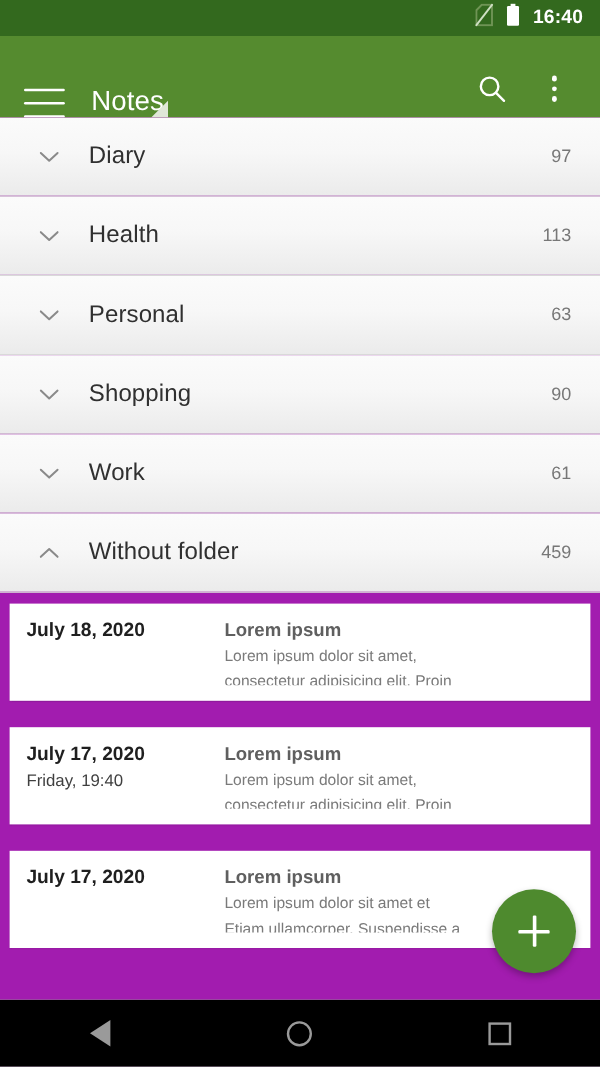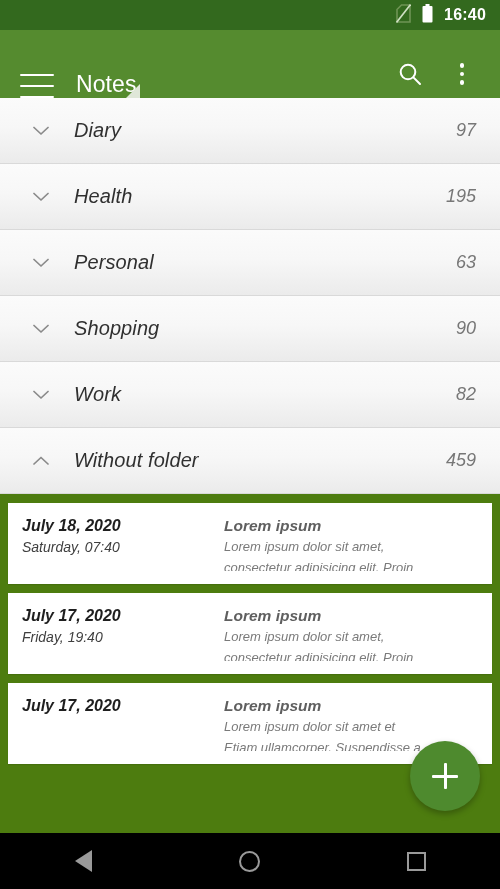--- a/index.html
+++ b/index.html
@@ -38,44 +38,44 @@
     position:absolute; left:126px; top:70px;
     width:0; height:0; border-left:14px solid transparent;
     border-bottom:14px solid #dfe7d8; transform:translateY(-16px);
   }
   .toolbar-actions { margin-left:auto; display:flex; align-items:center; gap:4px; padding-right:14px; }
   .tb-btn { width:48px; height:48px; display:flex; align-items:center; justify-content:center; cursor:pointer; }
   .dots { display:flex; flex-direction:column; gap:4px; align-items:center; }
   .dots i { width:4.5px; height:4.5px; border-radius:50%; background:#fff; display:block; }
 
   
-  .content { flex:1 1 auto; background:#4d7c0f; overflow:hidden; position:relative;font-style:italic; }
+  .content { flex:1 1 auto; background:#a21caf; overflow:hidden; position:relative; }
 
   
   .folder-row {
     height:66px; display:flex; align-items:center;
     background:linear-gradient(to bottom,#fbfbfb 0%,#f7f7f7 45%,#ebebeb 100%);
     border-bottom:1px solid #d9d9d9;
     cursor:pointer; position:relative;
   }
   .chev { width:38px; margin-left:22px; display:flex; justify-content:center; align-items:center; }
   .chev svg { display:block; }
   .folder-name {
     font-size:20px; color:#303030; margin-left:14px; letter-spacing:.1px;
   }
   .folder-count {
-    margin-left:auto; margin-right:24px; font-size:18px; color:#777777;
+    margin-left:auto; margin-right:24px; font-size:15px; color:#777777;
   }
 
   
   .cards { padding:9px 8px 0 8px; }
   .note-card {
     background:#ffffff; display:flex; padding:12px 10px 13px 14px;
-    margin-bottom:9px; box-shadow:0 1px 1px rgba(0,0,0,.10);
-    cursor:pointer; height:81px; overflow:hidden;gap:37px;
+    margin-bottom:22px; box-shadow:0 1px 1px rgba(0,0,0,.10);
+    cursor:pointer; height:81px; overflow:hidden;
   }
   .note-date-col { width:165px; flex:0 0 165px; }
   .note-date { font-size:16px; font-weight:bold; color:#1f1f1f; line-height:21px; }
   .note-day { font-size:14px; color:#3f3f3f; line-height:20px; margin-top:1px; }
   .note-text-col { flex:1 1 auto; overflow:hidden; }
   .note-title { font-size:15.5px; font-weight:bold; color:#5f5f5f; line-height:21px; white-space:nowrap; }
   .note-body { font-size:13px; color:#7a7a7a; line-height:21px; white-space:pre-line; }
 
   
   .fab {
@@ -157,21 +157,21 @@
           <div class="folder-name">Diary</div>
           <div class="folder-count">97</div>
         </div>
         <div class="folder-row">
           <div class="chev">
             <svg width="16" height="10" viewBox="0 0 16 10">
               <path d="M1 1.5 L8 8 L15 1.5" fill="none" stroke="#8a8a8a" stroke-width="1.7" stroke-linecap="round" stroke-linejoin="round"></path>
             </svg>
           </div>
           <div class="folder-name">Health</div>
-          <div class="folder-count">195</div>
+          <div class="folder-count">113</div>
         </div>
         <div class="folder-row">
           <div class="chev">
             <svg width="16" height="10" viewBox="0 0 16 10">
               <path d="M1 1.5 L8 8 L15 1.5" fill="none" stroke="#8a8a8a" stroke-width="1.7" stroke-linecap="round" stroke-linejoin="round"></path>
             </svg>
           </div>
           <div class="folder-name">Personal</div>
           <div class="folder-count">63</div>
         </div>
@@ -184,39 +184,38 @@
           <div class="folder-name">Shopping</div>
           <div class="folder-count">90</div>
         </div>
         <div class="folder-row">
           <div class="chev">
             <svg width="16" height="10" viewBox="0 0 16 10">
               <path d="M1 1.5 L8 8 L15 1.5" fill="none" stroke="#8a8a8a" stroke-width="1.7" stroke-linecap="round" stroke-linejoin="round"></path>
             </svg>
           </div>
           <div class="folder-name">Work</div>
-          <div class="folder-count">82</div>
+          <div class="folder-count">61</div>
         </div>
         <div class="folder-row">
           <div class="chev">
             <svg width="16" height="10" viewBox="0 0 16 10">
               <path d="M1 8 L8 1.5 L15 8" fill="none" stroke="#8a8a8a" stroke-width="1.7" stroke-linecap="round" stroke-linejoin="round"></path>
             </svg>
           </div>
           <div class="folder-name">Without folder</div>
           <div class="folder-count">459</div>
         </div>
       </div>
 
     <div class="cards">
 
     <div class="note-card">
           <div class="note-date-col">
             <div class="note-date">July 18, 2020</div>
-            <div class="note-day">Saturday, 07:40</div>
           </div>
           <div class="note-text-col">
             <div class="note-title">Lorem ipsum</div>
             <div class="note-body">Lorem ipsum dolor sit amet,
 consectetur adipisicing elit. Proin</div>
           </div>
         </div>
         <div class="note-card">
           <div class="note-date-col">
             <div class="note-date">July 17, 2020</div>

